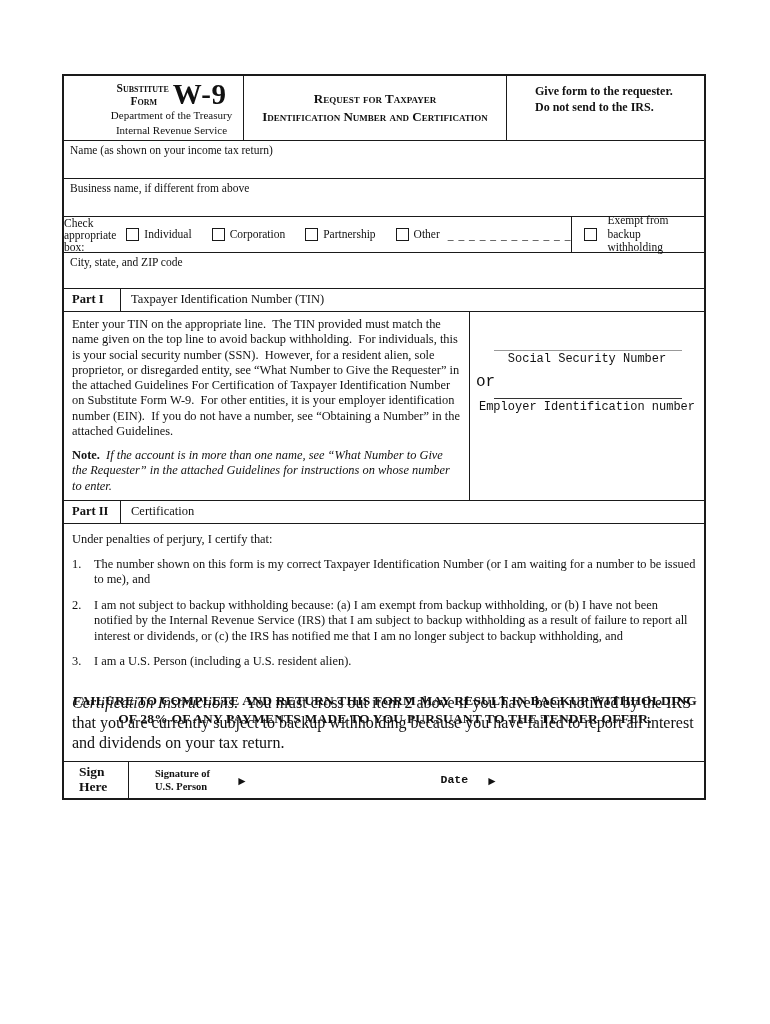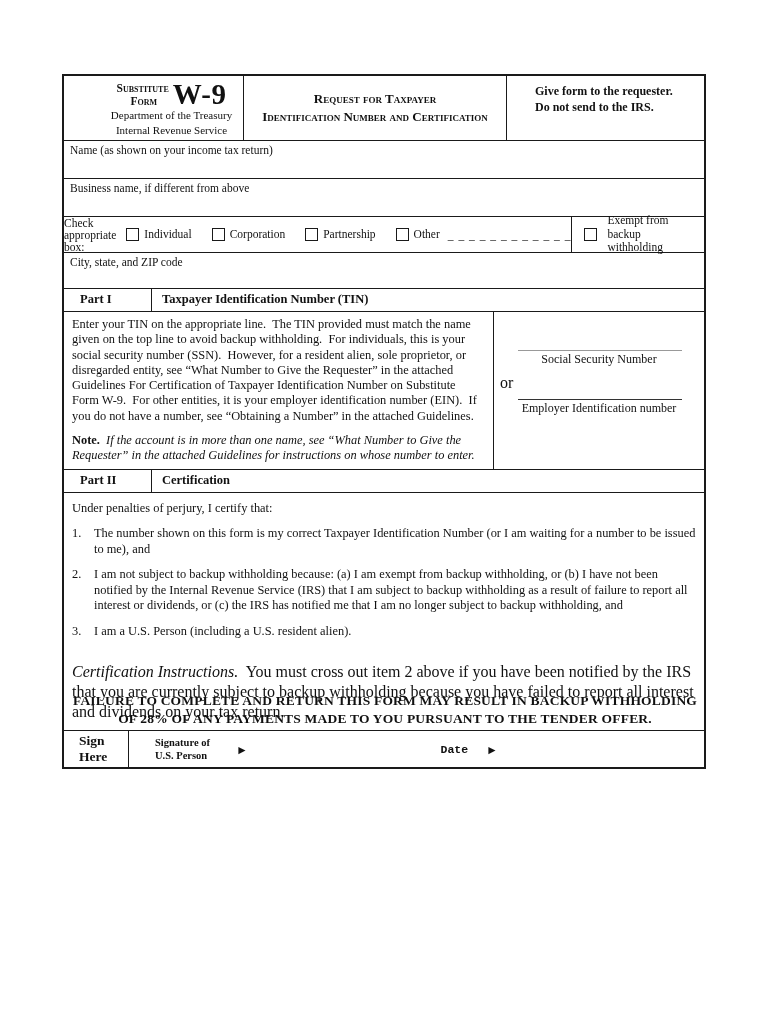--- a/index.html
+++ b/index.html
@@ -48,31 +48,31 @@
   .opt-label.last{margin-right:4px;}
   .other-blank{font-size:11.5px;letter-spacing:1px;white-space:nowrap;}
   .exempt{width:136px;display:flex;align-items:center;padding:0 6px;}
   .exempt .cb{margin:0 10px 0 6px;}
   .exempt-label{font-size:11.5px;line-height:1.2;}
 
   .city-row{height:36px;}
 
   
   .part-header{height:23px;}
-  .part-label{width:56px;font-weight:bold;font-size:12.5px;padding:3px 0 0 16px;}
-  .part-title{flex:1;font-weight:bold;font-size:12.5px;padding:3px 0 0 10px;margin-left:31px;}
+  .part-label{width:56px;font-weight:bold;font-size:12.5px;padding:3px 0 0 8px;}
+  .part-title{flex:1;font-weight:normal;font-size:12.5px;padding:3px 0 0 10px;}
 
   
   .p1-body{min-height:131px;}
   .tin-text{flex:1;padding:5px 8px 6px 8px;}
   .p{font-size:12.4px;line-height:1.23;margin:0;}
   .note{margin-top:9px;}
   .note-label{font-weight:bold;}
   .note-text{font-style:italic;}
-  .tin-numbers{width:211px;position:relative;padding:0 8px;}
+  .tin-numbers{width:235px;position:relative;padding:0 8px;font-family:Liberation Mono, monospace;}
   .sigline{border-top:1.5px solid #999;height:0;margin:38px 14px 0 16px;cursor:text;}
   .sigline.ein{border-top:1.5px solid #333;margin-top:0;}
   .num-label{font-size:12px;text-align:center;margin-top:1px;}
   .or{font-size:16px;margin:7px 0 7px -2px;}
 
   
   .p2-body{padding:6px 8px 8px 8px;}
   .cert-intro{font-size:12.4px;margin:2px 0 10px 0;}
   .cert-item{display:flex;margin:0 0 10px 0;}
   .cert-num{width:22px;flex:none;font-size:12.4px;}

